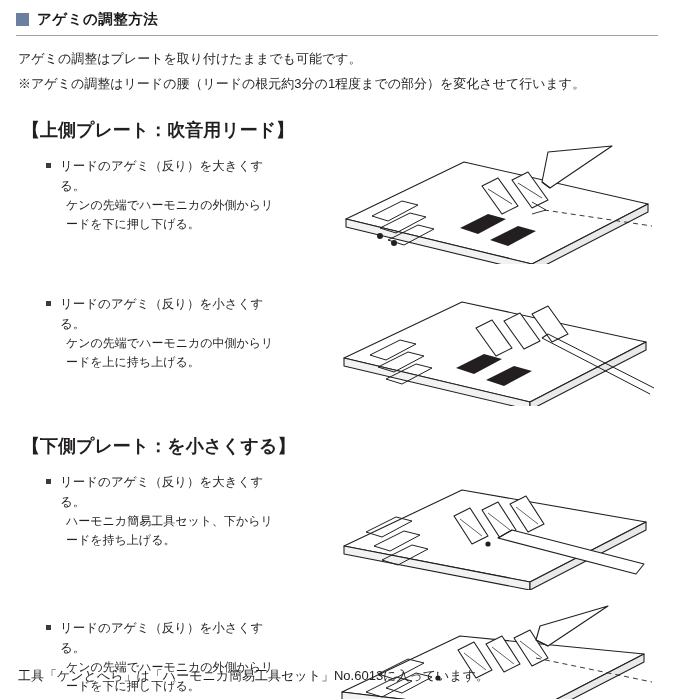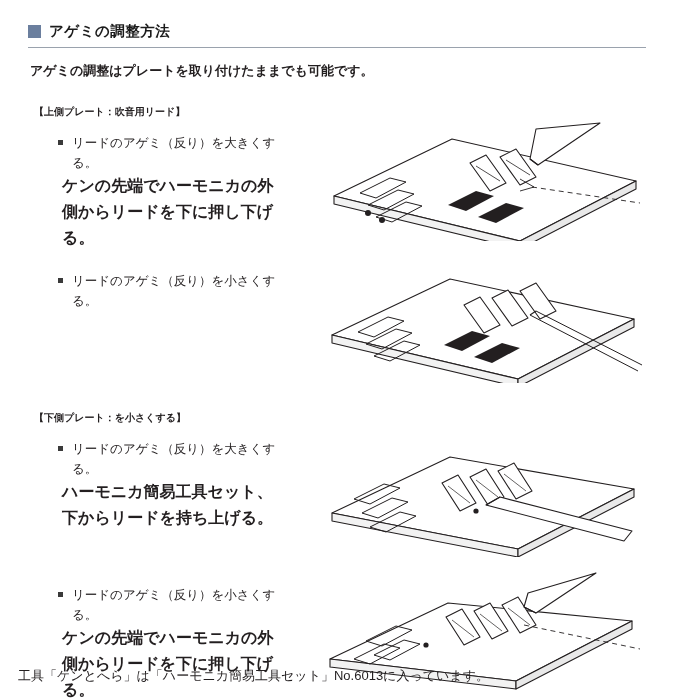--- a/index.html
+++ b/index.html
@@ -13,21 +13,21 @@
     font-family: "Liberation Sans", sans-serif;
     color: #231f20;
     position: relative;
     overflow: hidden;
   }
   .page {
     position: relative;
     width: 674px;
     height: 699px;
     box-sizing: border-box;
-    padding: 12px;
+    padding: 0;
   }
   
   .header {
     display: flex;
     align-items: center;
     gap: 8px;
     padding: 10px 16px 6px 16px;
   }
   .header-marker {
     width: 13px;
@@ -48,25 +48,24 @@
     height: 0;
   }
   
   .intro {
     padding: 12px 18px 0 18px;
     font-size: 13px;
     line-height: 1.75;
   }
   .intro p {
     margin: 0 0 2px 0;
-    font-weight: bold;
   }
   
   .section-heading {
-    font-size: 10px;
+    font-size: 18px;
     font-weight: bold;
     margin: 22px 0 0 22px;
   }
   .block {
     position: relative;
     margin-top: 6px;
     min-height: 120px;
   }
   .bullet-wrap {
     position: absolute;
@@ -85,25 +84,24 @@
     height: 5px;
     background: #3a3a3a;
     margin-top: 7px;
     flex: 0 0 auto;
   }
   .bullet-text {
     font-size: 12.5px;
     line-height: 1.62;
   }
   .sub-text {
-    font-size: 16px;
+    font-size: 12px;
     line-height: 1.62;
-    margin-left: 4px;
+    margin-left: 20px;
     margin-top: 0;
-    font-weight: bold;
   }
   .figure {
     position: absolute;
     right: 18px;
     top: 0;
   }
   .footer-note {
     position: absolute;
     left: 18px;
     bottom: 14px;
@@ -117,20 +115,21 @@
 <div class="page">
 
   <div class="header">
     <span class="header-marker"></span>
     <span class="header-title">アゲミの調整方法</span>
   </div>
   <hr class="header-rule">
 
   <div class="intro">
     <p>アゲミの調整はプレートを取り付けたままでも可能です。</p>
+    <p>※アゲミの調整はリードの腰（リードの根元約3分の1程度までの部分）を変化させて行います。</p>
   </div>
 
   <div class="section-heading">【上側プレート：吹音用リード】</div>
 
   <div class="block" style="height:132px;">
     <div class="bullet-wrap">
       <div class="bullet-row">
         <span class="bullet-sq"></span>
         <span class="bullet-text">リードのアゲミ（反り）を大きくする。</span>
       </div>
@@ -171,20 +170,21 @@
       </svg>
     </div>
   </div>
 
   <div class="block" style="height:126px;">
     <div class="bullet-wrap">
       <div class="bullet-row">
         <span class="bullet-sq"></span>
         <span class="bullet-text">リードのアゲミ（反り）を小さくする。</span>
       </div>
+      <div class="sub-text">ケンの先端でハーモニカの中側からリードを上に持ち上げる。</div>
     </div>
     <div class="figure" style="top:-10px;">
       <svg width="320" height="130" viewBox="0 0 320 130">
         <g fill="none" stroke="#231f20" stroke-width="1.1" stroke-linejoin="round">
           <path d="M8 82 L126 26 L310 66 L194 126 Z" fill="#ffffff"></path>
           <path d="M8 82 L8 90 L194 134 L194 126 Z" fill="#f2f2f2"></path>
           <path d="M194 126 L310 66 L310 74 L194 134 Z" fill="#e9e9e9"></path>
           <g stroke-width="1">
             <path d="M34 79 L64 64 L80 68 L50 84 Z"></path>
             <path d="M42 91 L72 76 L88 80 L58 96 Z"></path>

